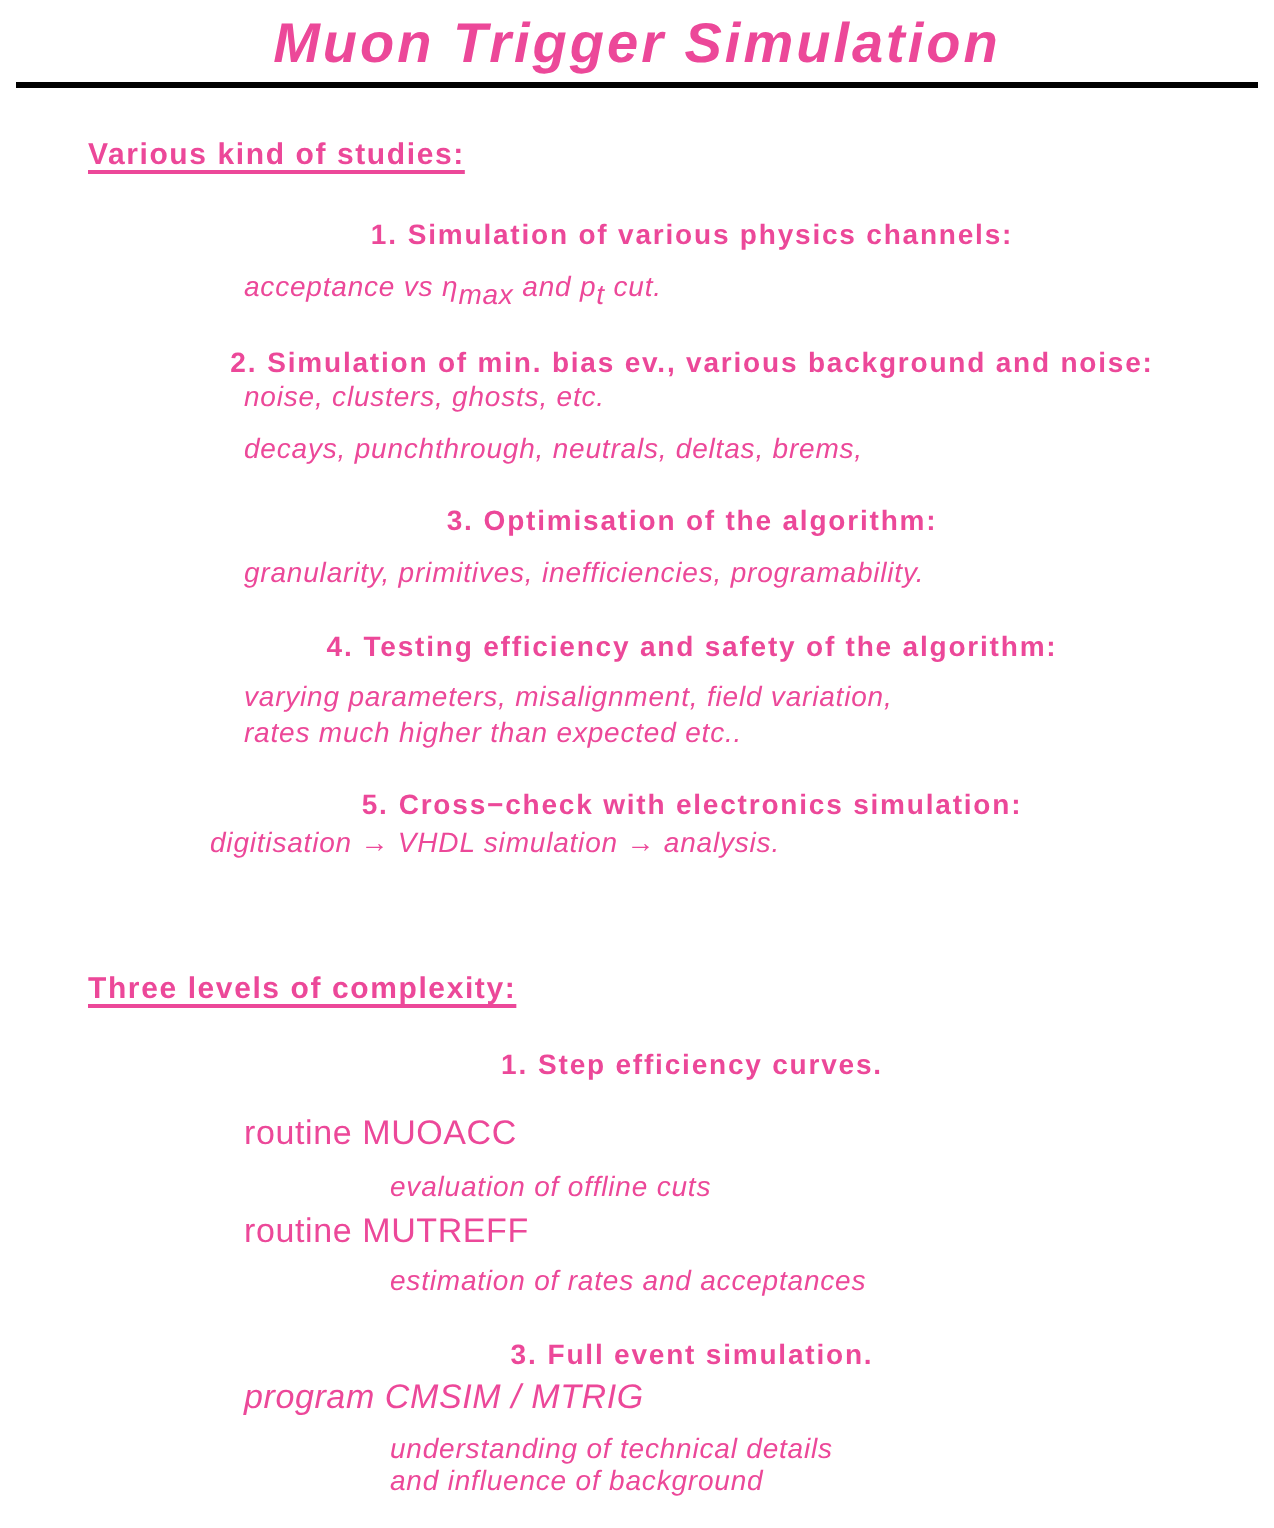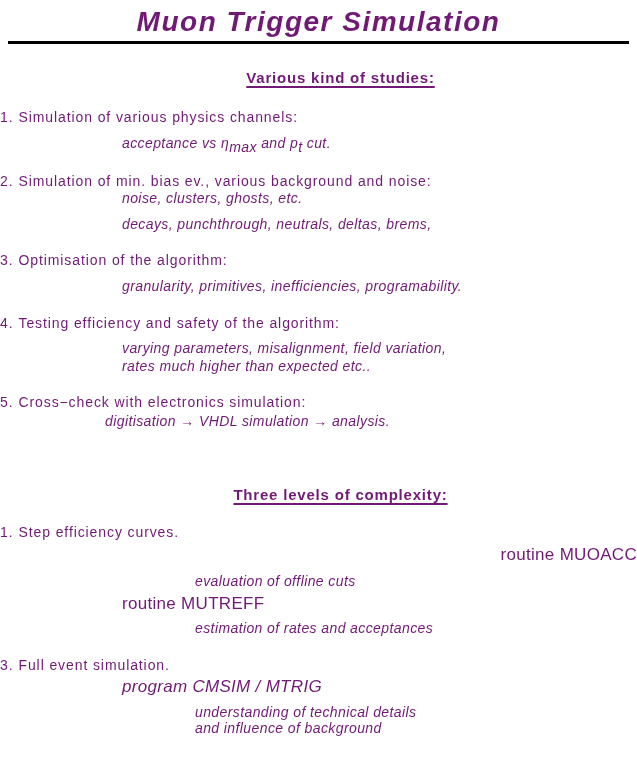--- a/index.html
+++ b/index.html
@@ -5,56 +5,58 @@
   html, body {
     margin: 0;
     padding: 0;
     background: #ffffff;
   }
   .page {
     position: relative;
     width: 637px;
     height: 764px;
     background: #ffffff;
-    color: #701a75;
+    color: #ec4899;
     font-family: "Liberation Sans", sans-serif;
     overflow: hidden;
   }
   .title {
     padding-top: 6px;
     text-align: center;
     font-size: 28px;
     line-height: 32px;
     font-weight: bold;
     font-style: italic;
     letter-spacing: 1.5px;
   }
   .rule {
     border: none;
     border-top: 3px solid #000000;
     margin: 3px 8px 0 8px;
   }
   .section-heading {
-    text-align: center;
+    text-align: left;
     font-size: 15px;
     line-height: 17px;
     font-weight: bold;
     letter-spacing: 0.8px;
     text-decoration: underline;
     text-underline-offset: 3px;
     text-decoration-thickness: 2px;
     padding-left: 44px;
   }
   .heading-studies { margin-top: 25px; }
   .heading-complexity { margin-top: 56px; }
   .item {
+    margin-left: 55px;
     font-size: 14px;
     line-height: 16px;
-    font-weight: normal;
+    font-weight: bold;
     letter-spacing: 0.9px;
+    text-align: center;
   }
   .item .num { margin-right: 5px; }
   .detail {
     margin-left: 122px;
     font-size: 14px;
     line-height: 18px;
     font-style: italic;
     letter-spacing: 0.4px;
   }
   .detail-tight { margin-left: 105px; }
@@ -81,21 +83,21 @@
   .mt-d1  { margin-top: 9px;  }
   .mt-i2  { margin-top: 21px; }
   .mt-d2  { margin-top: 8px;  }
   .mt-i3  { margin-top: 19px; }
   .mt-d3  { margin-top: 9px;  }
   .mt-i4  { margin-top: 20px; }
   .mt-d4  { margin-top: 8px;  }
   .mt-i5  { margin-top: 19px; }
   .mt-d5  { margin-top: 2px;  }
   .mt-c1  { margin-top: 21px; }
-  .mt-p1  { margin-top: 5px; text-align: right;  }
+  .mt-p1  { margin-top: 17px;  }
   .mt-n1  { margin-top: 8px;  }
   .mt-c2  { margin-top: 18px; }
   .mt-p2  { margin-top: 5px;  }
   .mt-n2  { margin-top: 6px;  }
   .mt-c3  { margin-top: 21px; }
   .mt-p3  { margin-top: 4px; font-style: italic;  }
   .mt-n3  { margin-top: 7px;  }
 </style>
 </head>
 <body>

